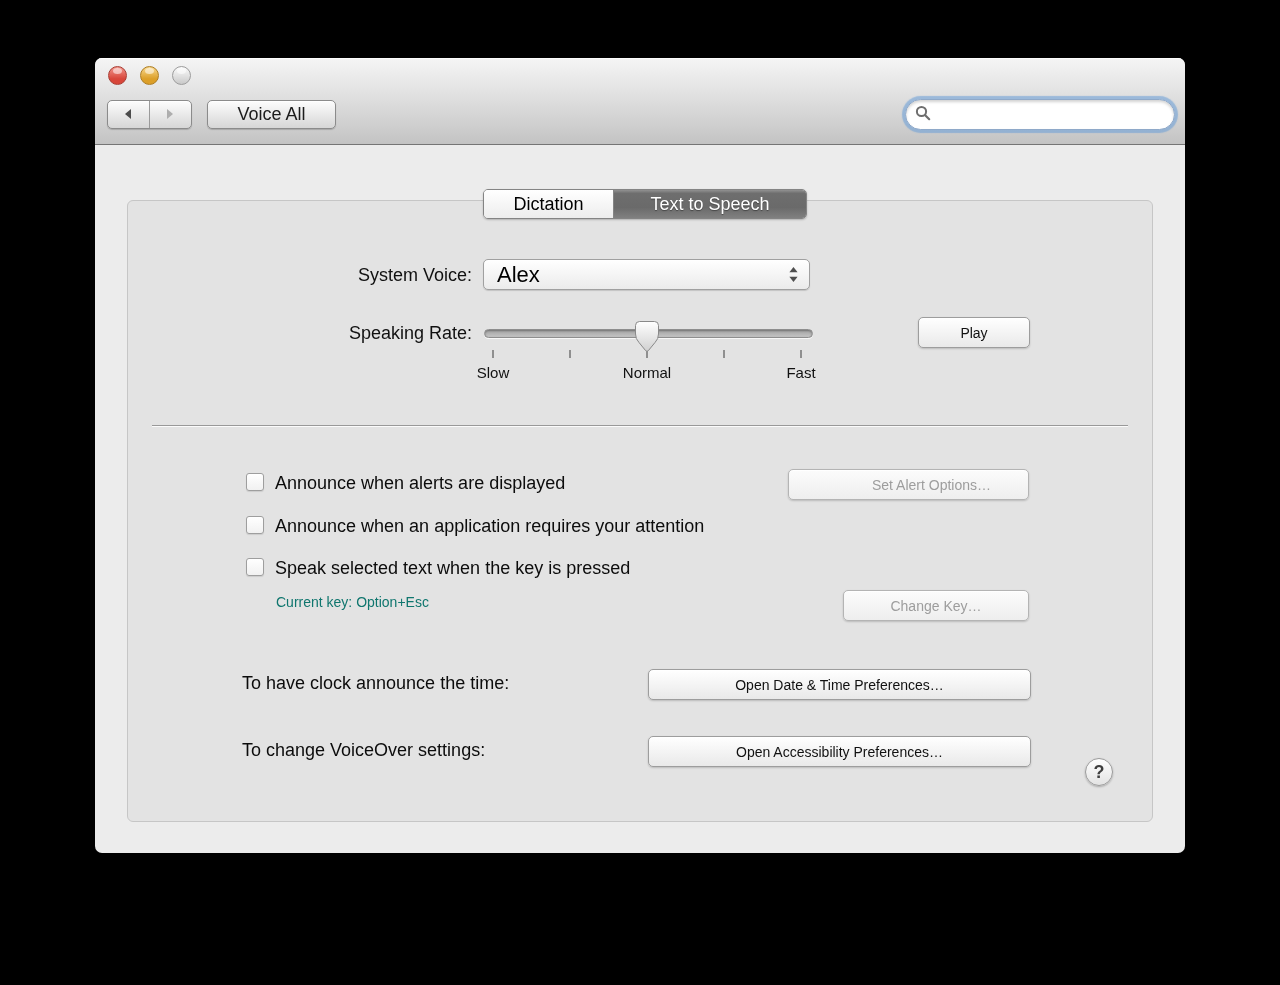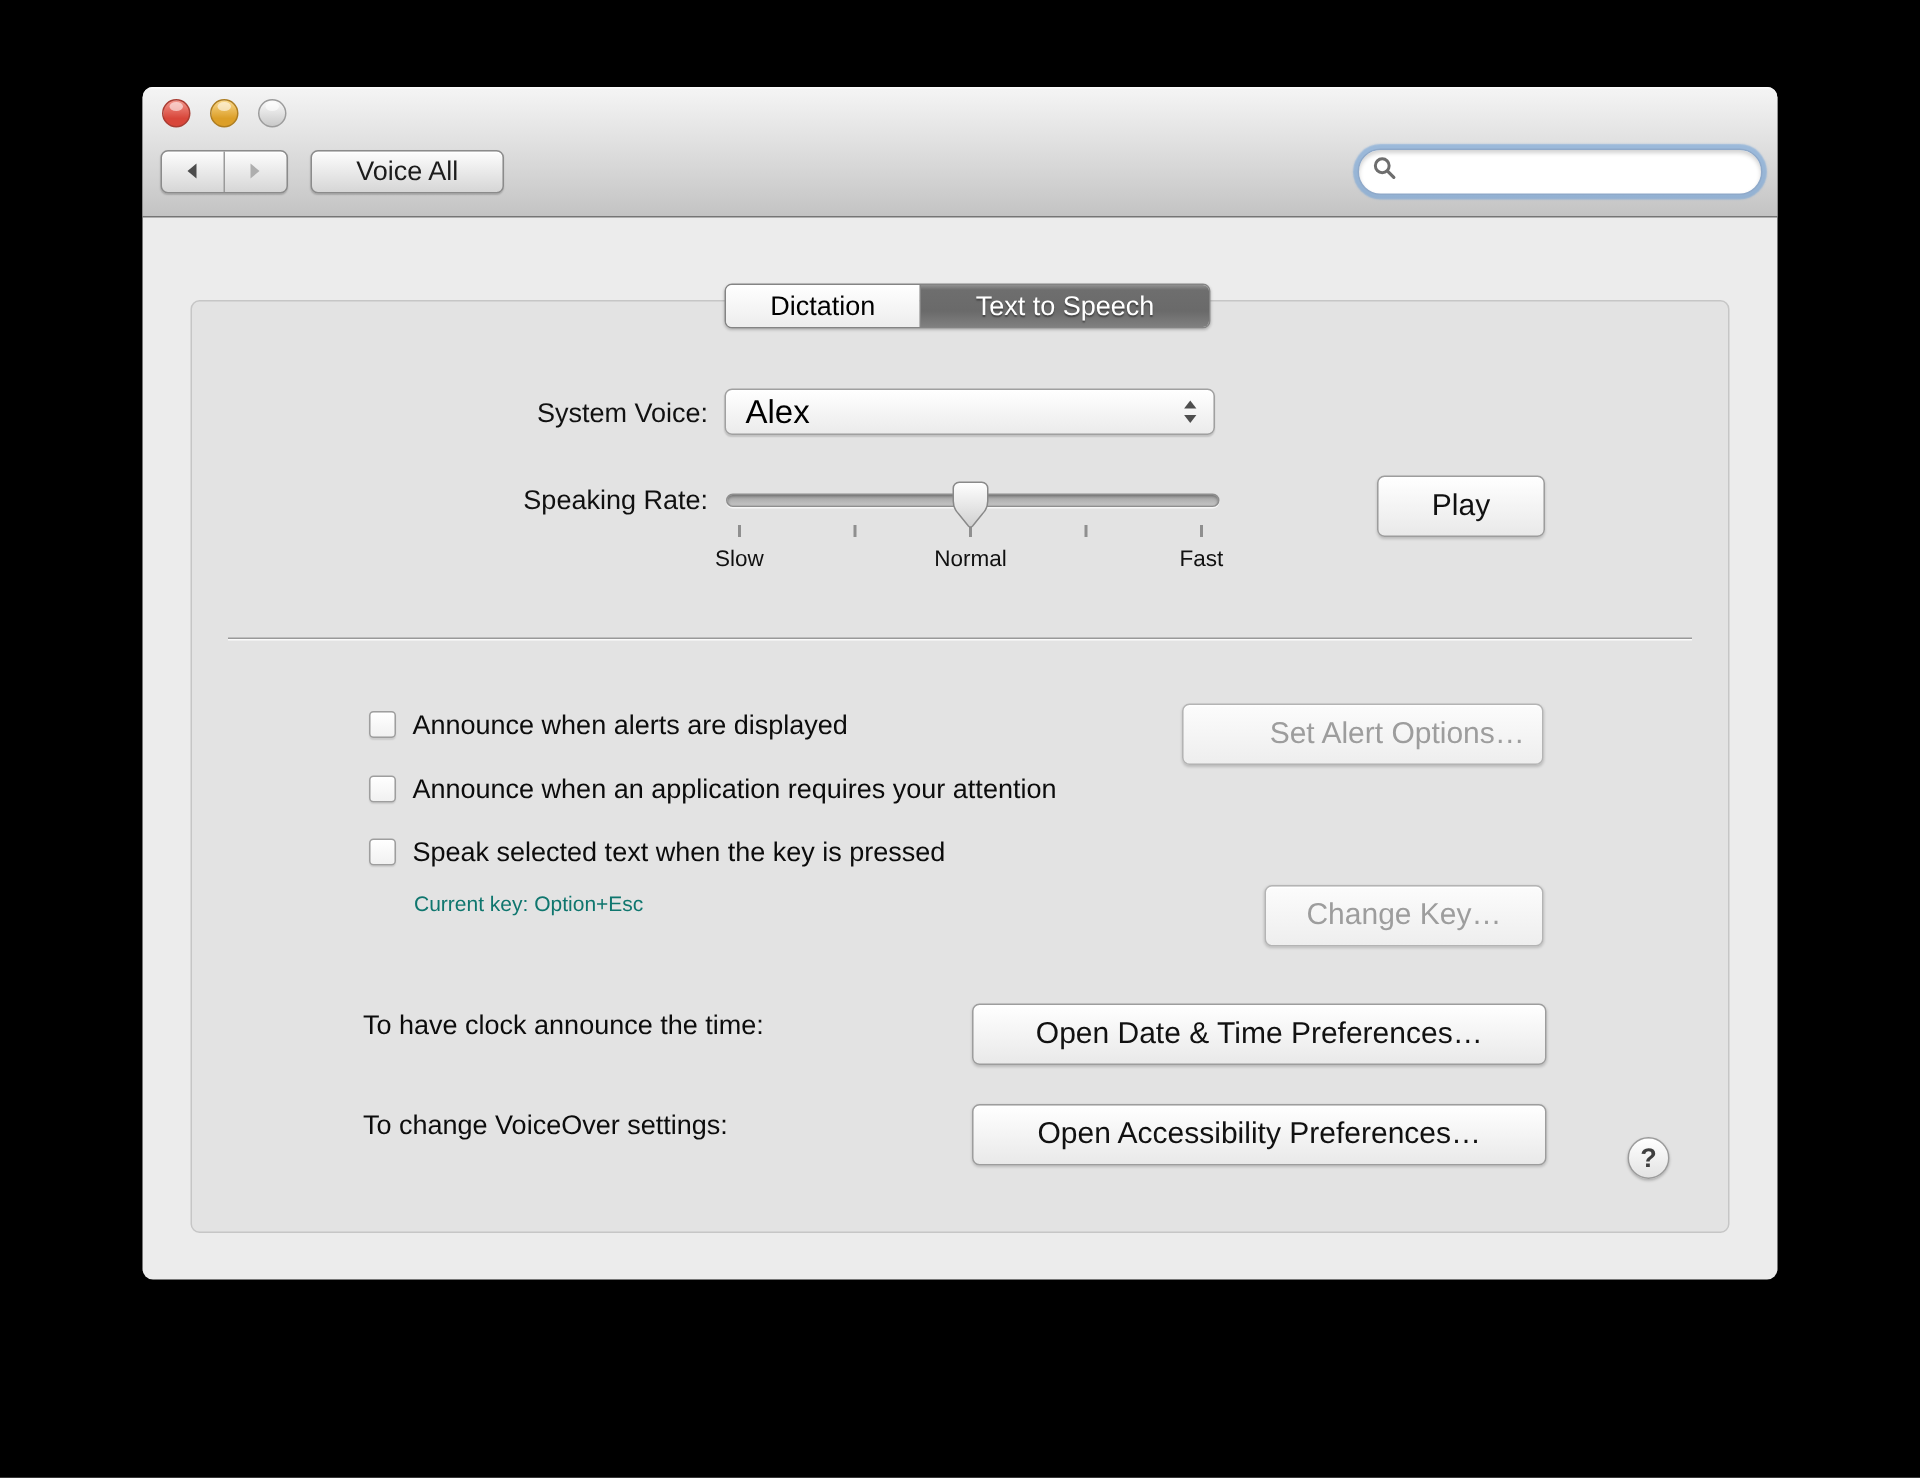--- a/index.html
+++ b/index.html
@@ -89,33 +89,33 @@
     border-radius:5px; border:1px solid #8e8e8e;
     background:linear-gradient(#a2a2a2,#c4c4c4);
     box-shadow:inset 0 1px 2px rgba(0,0,0,.3), 0 1px 0 rgba(255,255,255,.7);
   }
   .tick { position:absolute; top:292px; width:2px; height:8px; background:#8f8f8f; }
   .tick-label { position:absolute; top:306px; width:80px; text-align:center;
                 font-size:15px; color:#111; }
   .thumb { position:absolute; left:539px; top:262px; z-index:2; }
 
   .btn {
-    position:absolute; height:41px; border:1px solid #9d9d9d; border-radius:5px;
+    position:absolute; height:31px; border:1px solid #9d9d9d; border-radius:5px;
     background:linear-gradient(#ffffff,#e9e9e9);
     box-shadow:inset 0 1px 0 rgba(255,255,255,.9), 0 1px 2px rgba(0,0,0,.18);
     display:flex; align-items:center; justify-content:center;
-    font-size:20px; color:#111;
+    font-size:14px; color:#111;
   }
   .btn.disabled { color:#9d9d9d; border-color:#b4b4b4;
                   background:linear-gradient(#fcfcfc,#eeeeee); }
 
   .divider { position:absolute; left:57px; top:367px; width:976px; height:1px;
              background:#999; box-shadow:0 1px 0 rgba(255,255,255,.85); }
 
-  .cb-row { position:absolute; left:151px; height:20px; display:flex; align-items:center; }
+  .cb-row { position:absolute; left:151px; height:20px; display:flex; }
   .checkbox {
     width:18px; height:18px; border:1px solid #9e9e9e; border-radius:3px;
     background:linear-gradient(#ffffff,#f1f1f1);
     box-shadow:inset 0 1px 1px rgba(255,255,255,.9), 0 1px 1px rgba(0,0,0,.1);
     flex:0 0 auto;
   }
   .cb-label { margin-left:11px; font-size:18px; color:#0c0c0c; line-height:20px; }
   .sub-label { position:absolute; left:181px; top:536px; font-size:14px; color:#0f766e; }
 
   .footer-label { position:absolute; left:147px; font-size:18px; color:#0c0c0c; line-height:20px; }

